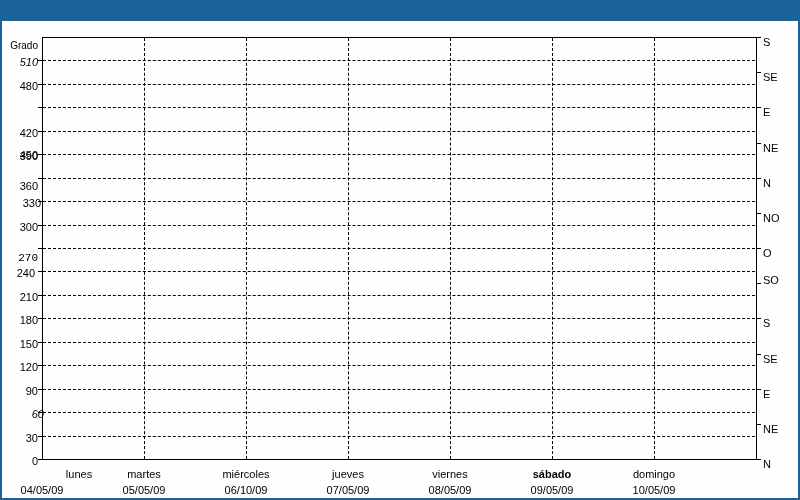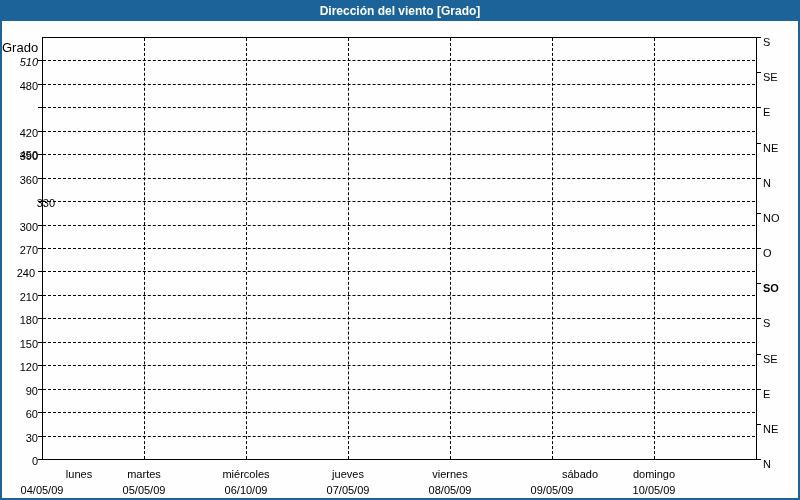--- a/index.html
+++ b/index.html
@@ -17,36 +17,33 @@
     position:absolute; left:2px; top:21px; width:796px; height:477px;
     background:#FDFEFD;
   }
   #stage { position:absolute; left:0; top:0; width:800px; height:500px; }
   .plot-border {
     position:absolute; left:42px; top:37px; width:713px; height:421px;
     border:1px solid #000;
   }
   .grado {
     position:absolute; left:2px; top:40px; width:36px;
-    font-size:13px; color:#000; text-align:right;
+    font-size:10px; color:#000; text-align:right;
   }
   .hgrid { position:absolute; height:0; border-top:1px dashed #000; }
   .vgrid { position:absolute; width:0;  border-left:1px dashed #000; }
   .tick  { position:absolute; background:#000; }
   .ylab  { position:absolute; width:32px; font-size:11px; color:#000; text-align:right; line-height:12px; }
   .rlab  { position:absolute; font-size:11px; color:#000; text-align:left; line-height:12px; }
   .xlab  { position:absolute; font-size:11px; color:#000; transform:translateX(-50%); white-space:nowrap; line-height:12px; }
 </style>
 </head>
 <body>
 
 <div class="app">
-  <div class="titlebar">
-    <span>Dirección del viento [Grado]</span>
-  </div>
   <div class="content"></div>
   <div id="stage">
     <span class="grado">Grado</span>
     <div class="plot-border"></div>
   <div class="hgrid" style="left: 43px; top: 436px; width: 712px;"></div>
       <div class="hgrid" style="left: 43px; top: 412px; width: 712px;"></div>
       <div class="hgrid" style="left: 43px; top: 389px; width: 712px;"></div>
       <div class="hgrid" style="left: 43px; top: 365px; width: 712px;"></div>
       <div class="hgrid" style="left: 43px; top: 342px; width: 712px;"></div>
       <div class="hgrid" style="left: 43px; top: 318px; width: 712px;"></div>
@@ -65,41 +62,41 @@
       <div class="vgrid" style="left: 246px; top: 38px; height: 421px;"></div>
       <div class="vgrid" style="left: 348px; top: 38px; height: 421px;"></div>
       <div class="vgrid" style="left: 450px; top: 38px; height: 421px;"></div>
       <div class="vgrid" style="left: 552px; top: 38px; height: 421px;"></div>
       <div class="vgrid" style="left: 654px; top: 38px; height: 421px;"></div>
       <div class="tick" style="left: 38px; top: 459px; width: 4px; height: 1px;"></div>
       <div class="ylab" style="left: 6px; top: 455px;">0</div>
       <div class="tick" style="left: 38px; top: 436px; width: 4px; height: 1px;"></div>
       <div class="ylab" style="left: 6px; top: 432px;">30</div>
       <div class="tick" style="left: 38px; top: 412px; width: 4px; height: 1px;"></div>
-      <div class="ylab" style="left: 6px; top: 408px;">60</div>
+      <div class="ylab" style="left: 12px; top: 408px; font-style: italic;">60</div>
       <div class="tick" style="left: 38px; top: 389px; width: 4px; height: 1px;"></div>
       <div class="ylab" style="left: 6px; top: 385px;">90</div>
       <div class="tick" style="left: 38px; top: 365px; width: 4px; height: 1px;"></div>
       <div class="ylab" style="left: 6px; top: 361px;">120</div>
       <div class="tick" style="left: 38px; top: 342px; width: 4px; height: 1px;"></div>
       <div class="ylab" style="left: 6px; top: 338px;">150</div>
       <div class="tick" style="left: 38px; top: 318px; width: 4px; height: 1px;"></div>
       <div class="ylab" style="left: 6px; top: 314px;">180</div>
       <div class="tick" style="left: 38px; top: 295px; width: 4px; height: 1px;"></div>
       <div class="ylab" style="left: 6px; top: 291px;">210</div>
       <div class="tick" style="left: 38px; top: 271px; width: 4px; height: 1px;"></div>
       <div class="ylab" style="left: 3px; top: 267px;">240</div>
       <div class="tick" style="left: 38px; top: 248px; width: 4px; height: 1px;"></div>
-      <div class="ylab" style="left: 6px; top: 244px;">270</div>
+      <div class="ylab" style="left: 6px; top: 252px; font-family: Liberation Mono, monospace;">270</div>
       <div class="tick" style="left: 38px; top: 225px; width: 4px; height: 1px;"></div>
       <div class="ylab" style="left: 6px; top: 221px;">300</div>
       <div class="tick" style="left: 38px; top: 201px; width: 4px; height: 1px;"></div>
-      <div class="ylab" style="left: 23px; top: 197px;">330</div>
+      <div class="ylab" style="left: 9px; top: 197px;">330</div>
       <div class="tick" style="left: 38px; top: 178px; width: 4px; height: 1px;"></div>
-      <div class="ylab" style="left: 6px; top: 174px;">360</div>
+      <div class="ylab" style="left: 6px; top: 180px;">360</div>
       <div class="tick" style="left: 38px; top: 154px; width: 4px; height: 1px;"></div>
       <div class="ylab" style="left: 6px; top: 150px;">390</div>
       <div class="tick" style="left: 38px; top: 131px; width: 4px; height: 1px;"></div>
       <div class="ylab" style="left: 6px; top: 127px;">420</div>
       <div class="tick" style="left: 38px; top: 107px; width: 4px; height: 1px;"></div>
       <div class="ylab" style="left: 6px; top: 103px; margin-top: 46px;">450</div>
       <div class="tick" style="left: 38px; top: 84px; width: 4px; height: 1px;"></div>
       <div class="ylab" style="left: 6px; top: 80px;">480</div>
       <div class="tick" style="left: 38px; top: 60px; width: 4px; height: 1px;"></div>
       <div class="ylab" style="left: 6px; top: 56px; font-style: italic;">510</div>
@@ -111,39 +108,39 @@
       <div class="rlab" style="left: 763px; top: 106px;">E</div>
       <div class="tick" style="left: 757px; top: 143px; width: 4px; height: 1px;"></div>
       <div class="rlab" style="left: 763px; top: 142px;">NE</div>
       <div class="tick" style="left: 757px; top: 178px; width: 4px; height: 1px;"></div>
       <div class="rlab" style="left: 763px; top: 177px;">N</div>
       <div class="tick" style="left: 757px; top: 213px; width: 4px; height: 1px;"></div>
       <div class="rlab" style="left: 763px; top: 212px;">NO</div>
       <div class="tick" style="left: 757px; top: 248px; width: 4px; height: 1px;"></div>
       <div class="rlab" style="left: 763px; top: 247px;">O</div>
       <div class="tick" style="left: 757px; top: 283px; width: 4px; height: 1px;"></div>
-      <div class="rlab" style="left: 763px; top: 282px; font-weight: bold;">SO</div>
+      <div class="rlab" style="left: 763px; top: 274px;">SO</div>
       <div class="tick" style="left: 757px; top: 318px; width: 4px; height: 1px;"></div>
       <div class="rlab" style="left: 763px; top: 317px;">S</div>
       <div class="tick" style="left: 757px; top: 354px; width: 4px; height: 1px;"></div>
       <div class="rlab" style="left: 763px; top: 353px;">SE</div>
       <div class="tick" style="left: 757px; top: 389px; width: 4px; height: 1px;"></div>
       <div class="rlab" style="left: 763px; top: 388px;">E</div>
       <div class="tick" style="left: 757px; top: 424px; width: 4px; height: 1px;"></div>
       <div class="rlab" style="left: 763px; top: 423px;">NE</div>
       <div class="tick" style="left: 757px; top: 459px; width: 4px; height: 1px;"></div>
       <div class="rlab" style="left: 763px; top: 458px;">N</div>
       <div class="xlab" style="left: 42px; top: 468px; margin-left: 37px;">lunes</div>
       <div class="xlab" style="left: 42px; top: 484px;">04/05/09</div>
       <div class="xlab" style="left: 144px; top: 468px;">martes</div>
       <div class="xlab" style="left: 144px; top: 484px;">05/05/09</div>
       <div class="xlab" style="left: 246px; top: 468px;">miércoles</div>
       <div class="xlab" style="left: 246px; top: 484px;">06/10/09</div>
       <div class="xlab" style="left: 348px; top: 468px;">jueves</div>
       <div class="xlab" style="left: 348px; top: 484px;">07/05/09</div>
       <div class="xlab" style="left: 450px; top: 468px;">viernes</div>
       <div class="xlab" style="left: 450px; top: 484px;">08/05/09</div>
-      <div class="xlab" style="left: 580px; top: 468px;">sábado</div>
+      <div class="xlab" style="left: 552px; top: 468px; font-weight: bold;">sábado</div>
       <div class="xlab" style="left: 552px; top: 484px;">09/05/09</div>
       <div class="xlab" style="left: 654px; top: 468px;">domingo</div>
       <div class="xlab" style="left: 654px; top: 484px;">10/05/09</div>
     </div>
 </div>
 
 </body></html>

